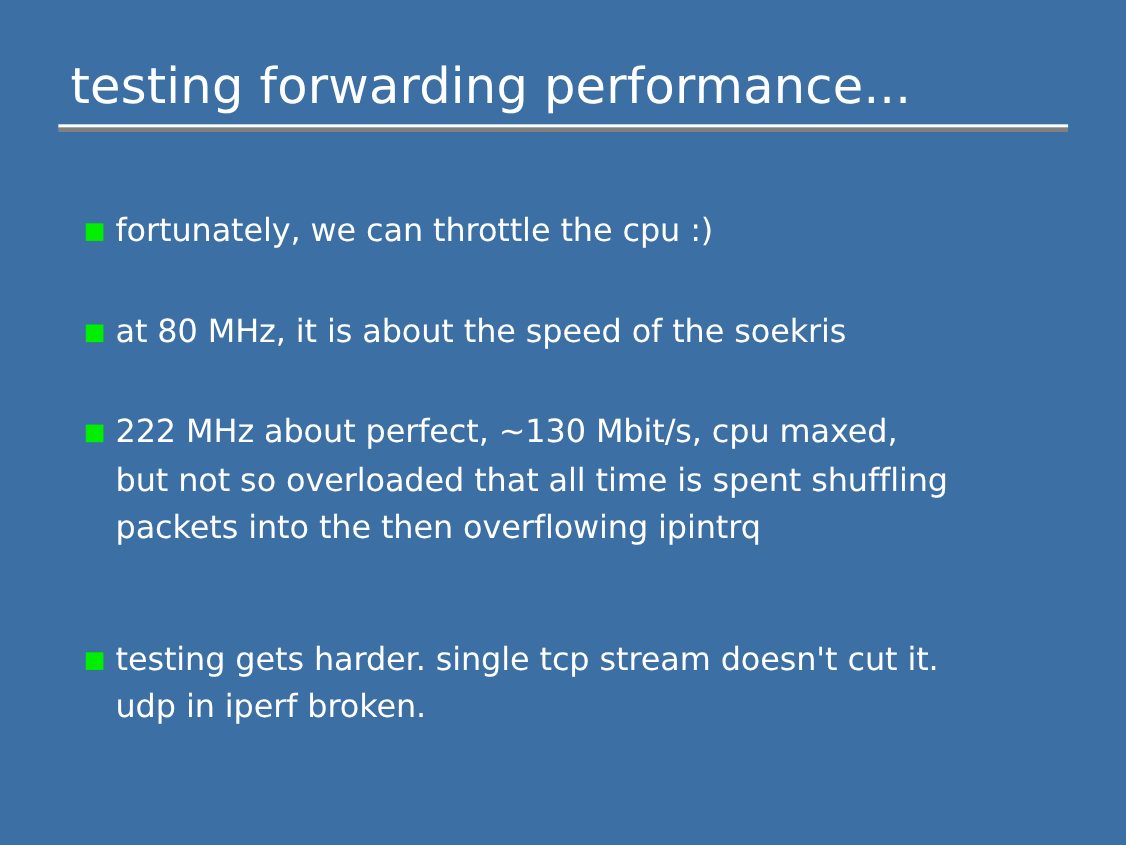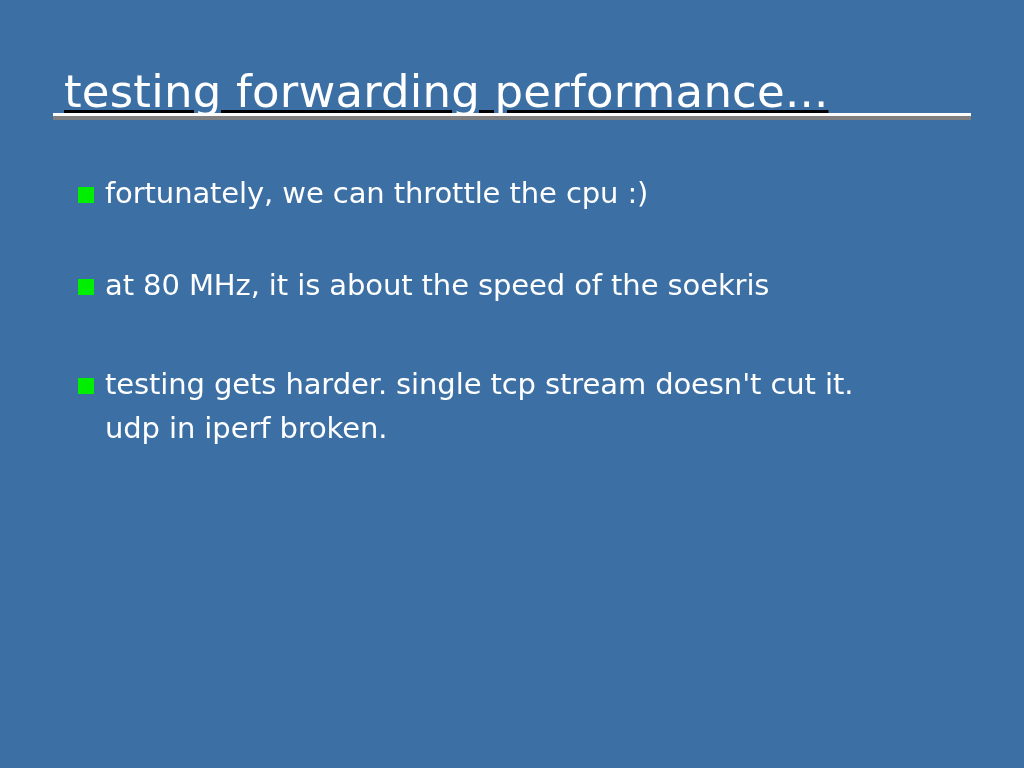--- a/index.html
+++ b/index.html
@@ -20,23 +20,22 @@
     width: 1024px;
     height: 768px;
     background: #3c70a4;
     box-sizing: border-box;
   }
 
   
   #title-block {
     position: absolute;
     left: 53px;
-    top: 63px;
+    top: 50px;
     width: 918px;
-    text-decoration: underline;
   }
 
   #slide-title {
     font-family: "DejaVu Sans", sans-serif;
     font-size: 45px;
     line-height: 58px;
     font-weight: 400;
     color: #ffffff;
     letter-spacing: 0.2px;
     white-space: nowrap;
@@ -66,21 +65,21 @@
     top: 3px;
     width: 100%;
     height: 4px;
     background: #808080;
   }
 
   
   #bullet-list {
     position: absolute;
     left: 78px;
-    top: 172px;
+    top: 188px;
     width: 900px;
     margin: 0;
     padding: 0;
     list-style: none;
   }
 
   .bullet-item {
     position: relative;
     padding-left: 27px;
     color: #ffffff;
@@ -102,21 +101,21 @@
   }
 
   .bullet-text {
     display: block;
     white-space: pre-wrap;
   }
 
   .gap-1 { margin-top: 0; }
   .gap-2 { margin-top: 48px; }
   .gap-3 { margin-top: 48px; }
-  .gap-4 { margin-top: 56px; }
+  .gap-4 { margin-top: 76px; }
 </style>
 </head>
 <body>
 
 <div id="slide">
 
   <div id="title-block">
     <h1 id="slide-title">testing forwarding performance...</h1>
   </div>
 
@@ -130,20 +129,26 @@
     <li class="bullet-item gap-1">
       <span class="bullet-marker"></span>
       <span class="bullet-text">fortunately, we can throttle the cpu :)</span>
     </li>
 
     <li class="bullet-item gap-2">
       <span class="bullet-marker"></span>
       <span class="bullet-text">at 80 MHz, it is about the speed of the soekris</span>
     </li>
 
+    <li class="bullet-item gap-3">
+      <span class="bullet-marker"></span>
+      <span class="bullet-text">222 MHz about perfect, ~130 Mbit/s, cpu maxed,
+but not so overloaded that all time is spent shuffling
+packets into the then overflowing ipintrq</span>
+    </li>
 
     <li class="bullet-item gap-4">
       <span class="bullet-marker"></span>
       <span class="bullet-text">testing gets harder. single tcp stream doesn't cut it.
 udp in iperf broken.</span>
     </li>
 
   </ul>
 
 </div>

